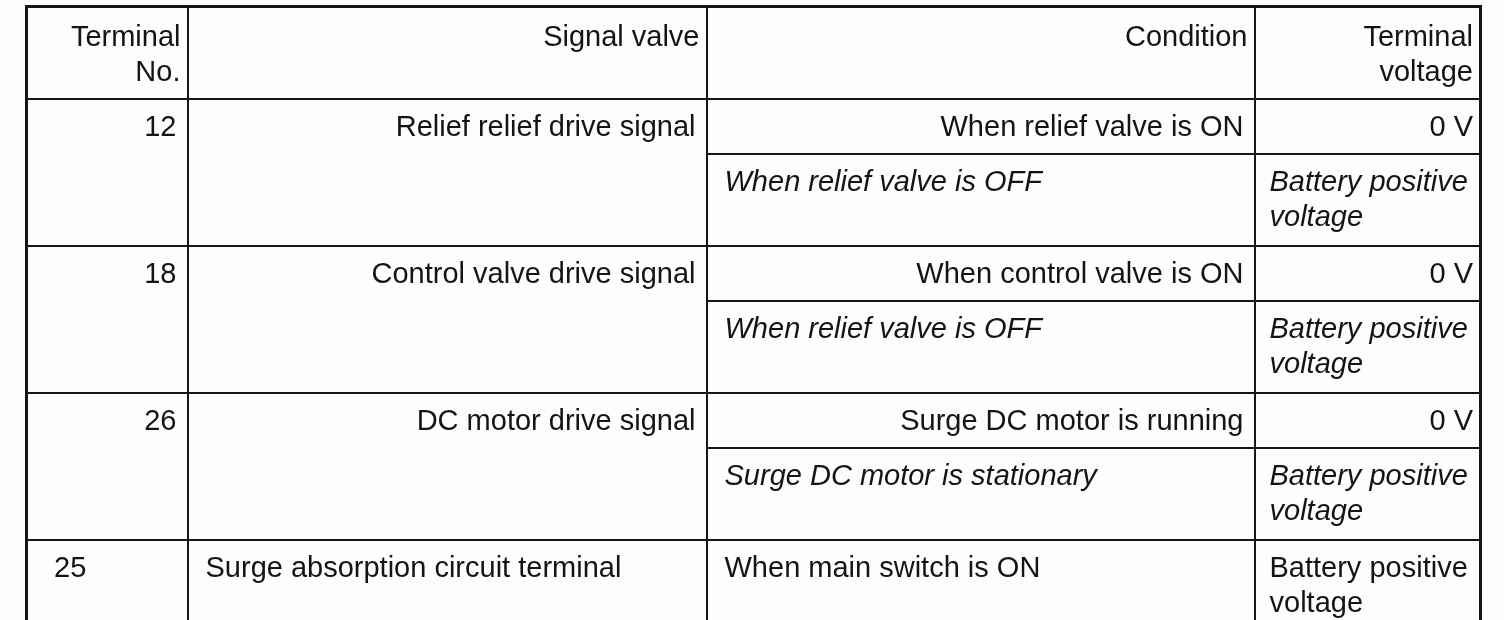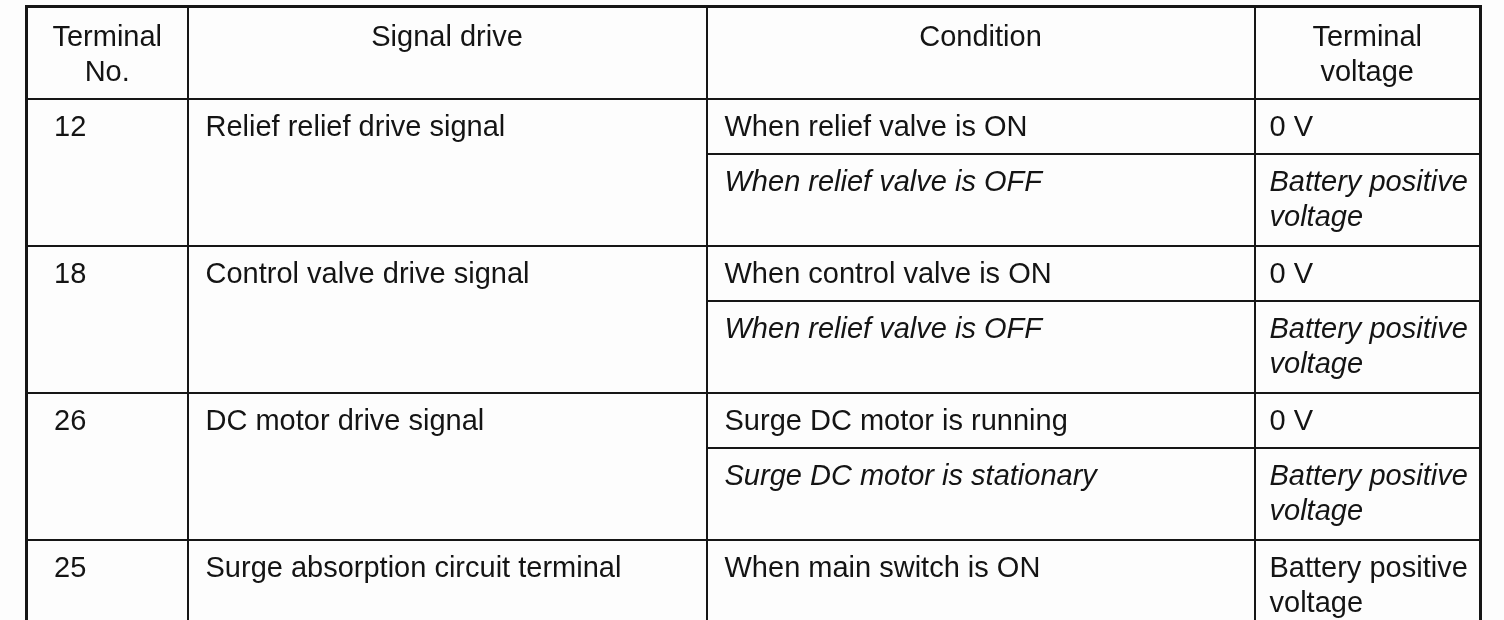--- a/index.html
+++ b/index.html
@@ -33,55 +33,55 @@
   table.signal-table {
     border-width: 3px;
   }
   th, td {
     vertical-align: top;
     font-weight: 400;
     padding: 9px 10px 9px 17px;
     overflow: hidden;
   }
   thead th {
-    text-align: center;
+    text-align: right;
     white-space: pre-line;
     padding-top: 11px;
     padding-left: 6px;
     padding-right: 6px;
   }
   td.col-terminal {
     padding-left: 26px;
   }
   td.col-voltage {
     padding-left: 14px;
     padding-right: 6px;
     margin-top: 24px;
   }
   tr.h-header { height: 87px; }
-  tr.h-short  { height: 54px; }
+  tr.h-short  { height: 54px; text-align: right; }
   tr.h-tall   { height: 92px; font-style: italic; }
   tr.h-last   { height: 78px; }
 </style>
 </head>
 <body>
 
 <div class="scan-page">
   <table class="signal-table">
     <colgroup>
       <col style="width:161px">
       <col style="width:519px">
       <col style="width:548px">
       <col style="width:226px">
     </colgroup>
     <thead>
       <tr class="h-header">
         <th>Terminal
 No.</th>
-        <th>Signal drive</th>
+        <th>Signal valve</th>
         <th>Condition</th>
         <th>Terminal
 voltage</th>
       </tr>
     </thead>
     <tbody>
 
       <tr class="h-short">
         <td class="col-terminal" rowspan="2">12</td>
         <td class="col-signal" rowspan="2">Relief relief drive signal</td>

